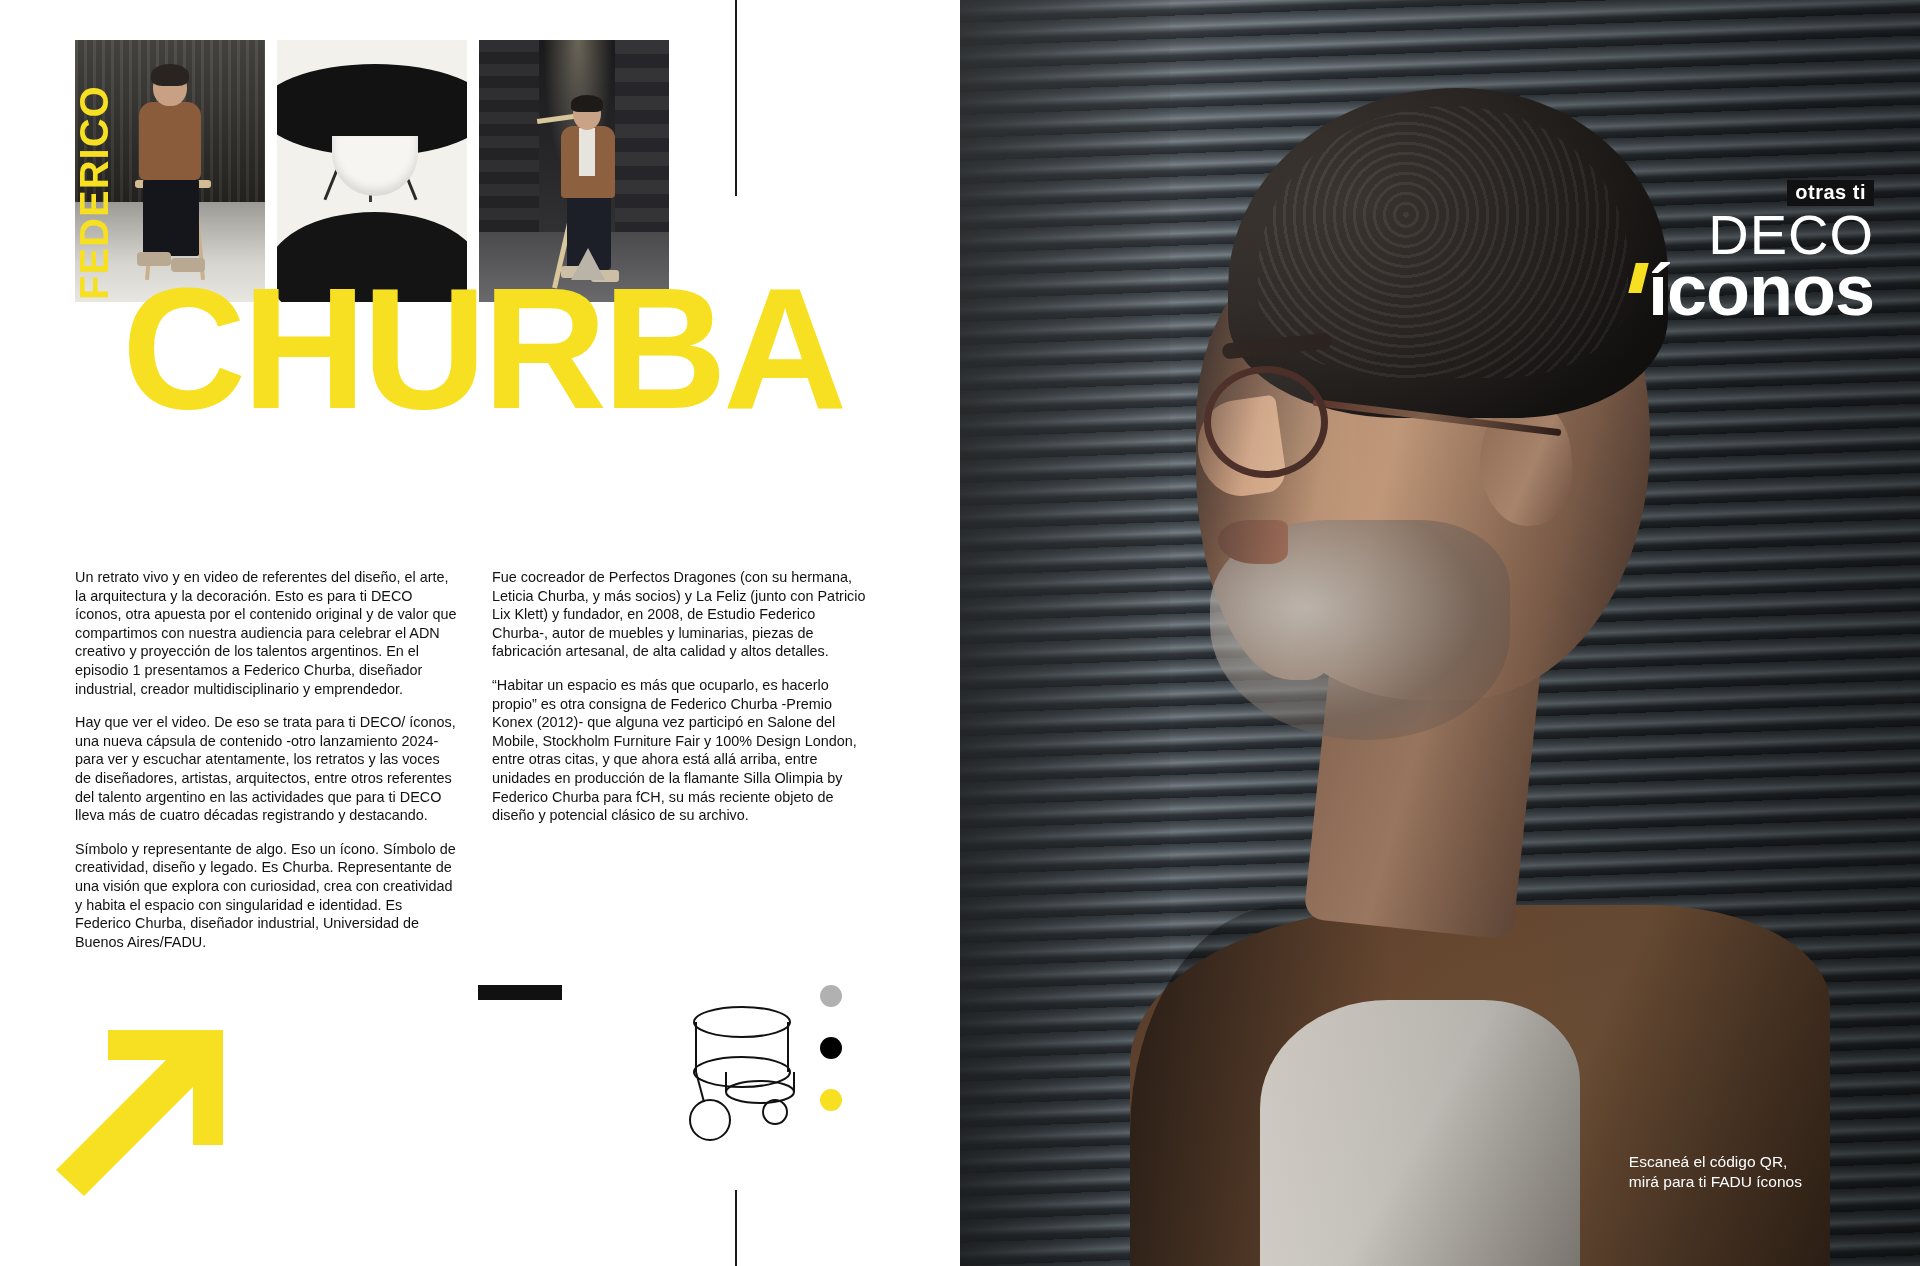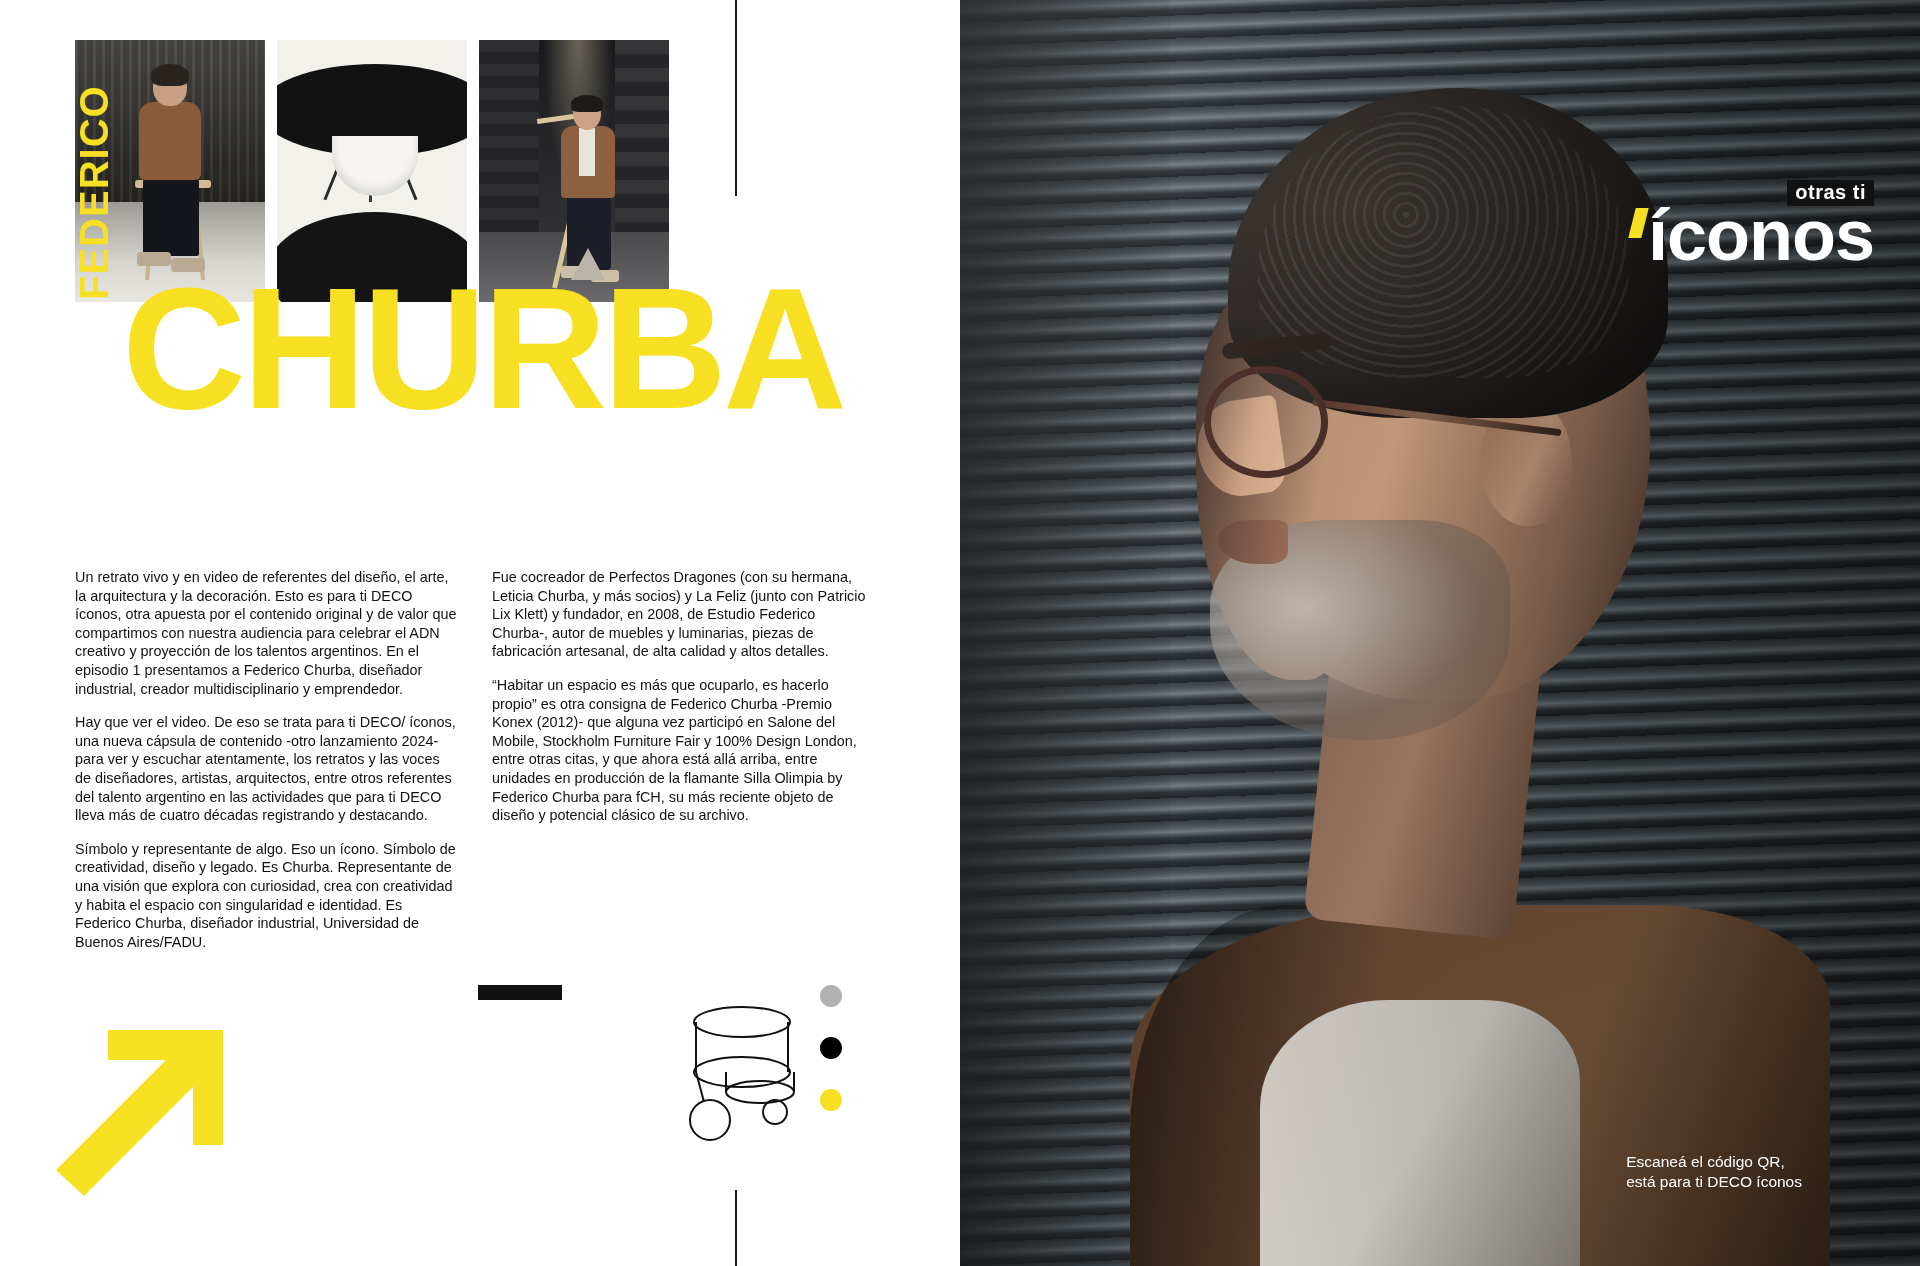--- a/index.html
+++ b/index.html
@@ -479,26 +479,27 @@
       <div class="hair"></div>
       <div class="eyebrow"></div>
       <div class="glasses-arm"></div>
       <div class="glasses-lens"></div>
     </div>
 
     <div class="blinds-sheen"></div>
 
     <div class="logo">
       <div><span class="logo-para">otras ti</span></div>
+      <div class="logo-deco">DECO</div>
       <div class="logo-iconos">
         <span class="logo-accent"></span>
         <span>íconos</span>
       </div>
     </div>
 
     <div class="qr-caption">
       <div style="white-space: pre-line;">Escaneá el código QR,
-está para ti DECO íconos</div>
+mirá para ti FADU íconos</div>
     </div>
 
   </div>
 
 </div>
 
 </body></html>

